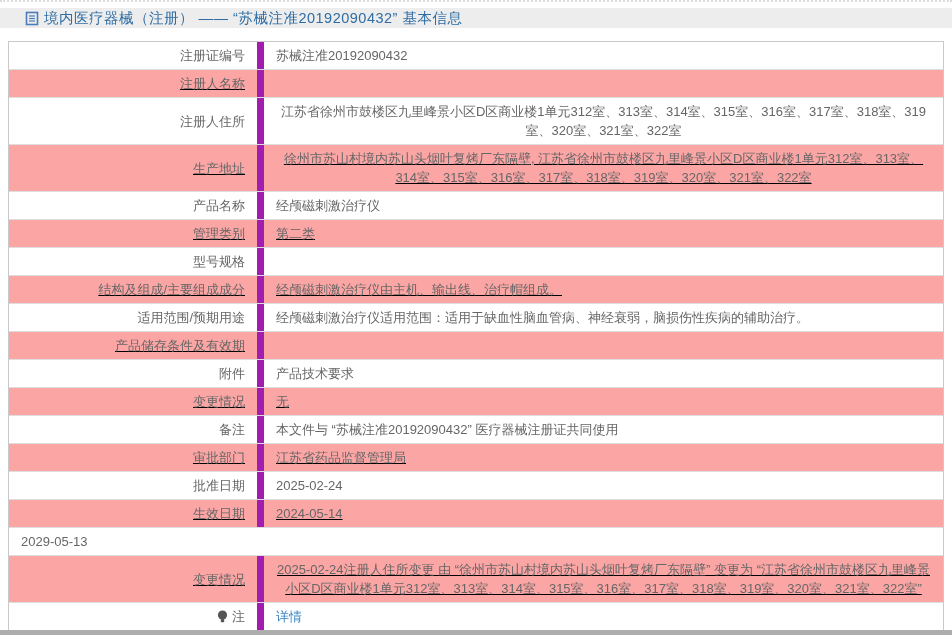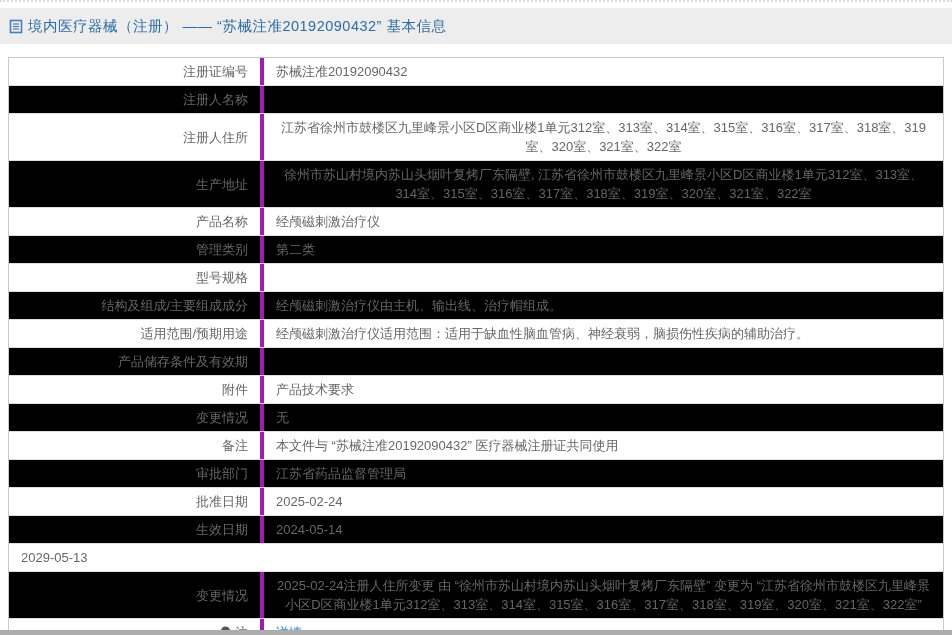--- a/index.html
+++ b/index.html
@@ -9,25 +9,25 @@
     font-family: "Liberation Sans", "DejaVu Sans", sans-serif;
     overflow: hidden;
     position: relative;
   }
   .top-strip {
     height: 8px;
     background: #ffffff;
     border-top: 2px dotted #dcdcdc;
   }
   .title-bar {
-    height: 36px;
+    height: 20px;
     background: #ededed;
     display: flex;
     align-items: center;
-    padding-left: 9px;
+    padding-left: 25px;
     gap: 5px;
   }
   .title-bar .doc-icon { flex: 0 0 auto; display: inline-flex; }
   .title-text {
     color: #2e6da4;
     font-size: 14.5px;
     letter-spacing: 0.5px;
     white-space: nowrap;
   }
   .gap { height: 13px; background: #ffffff; }
@@ -36,34 +36,34 @@
     border: 1px solid #c9c9c9;
     background: #ffffff;
   }
   .trow {
     display: grid;
     grid-template-columns: 255px 1fr;
     border-bottom: 1px solid #dedede;
     background: #ffffff;
   }
   .trow:last-child { border-bottom: none; }
-  .trow.striped { background: #000000; }
+  .trow.striped { background: #fca5a5; text-decoration: underline; }
   .cell {
     font-size: 13px;
     line-height: 19px;
     color: #666666;
     display: flex;
     align-items: center;
     padding: 4px 12px;
     min-height: 27px;
   }
   .cell.label {
     justify-content: flex-end;
     text-align: center;
-    border-right: 4px solid #a21caf;
+    border-right: 7px solid #a21caf;
     gap: 3px;
   }
   .cell.value { justify-content: flex-start; text-align: center; }
   .cell.value a {
     color: #3a87c8;
     text-decoration: none;
     cursor: pointer;
   }
   .note-bulb { display: inline-flex; margin-right: 1px; }
   .footer-strip {

